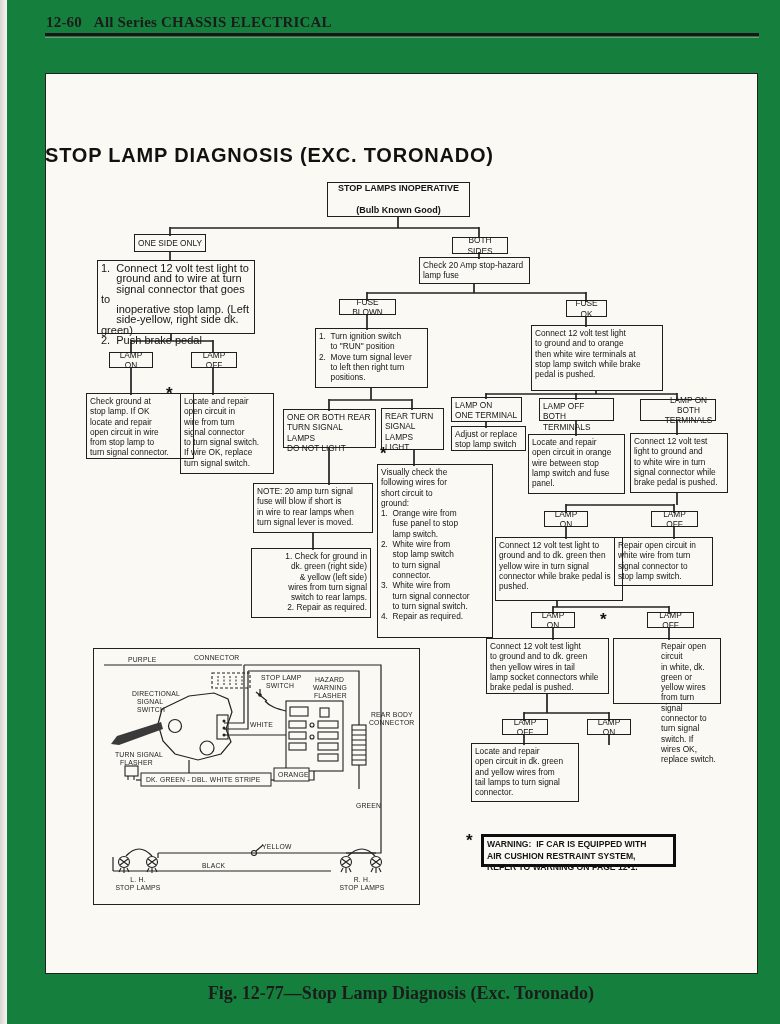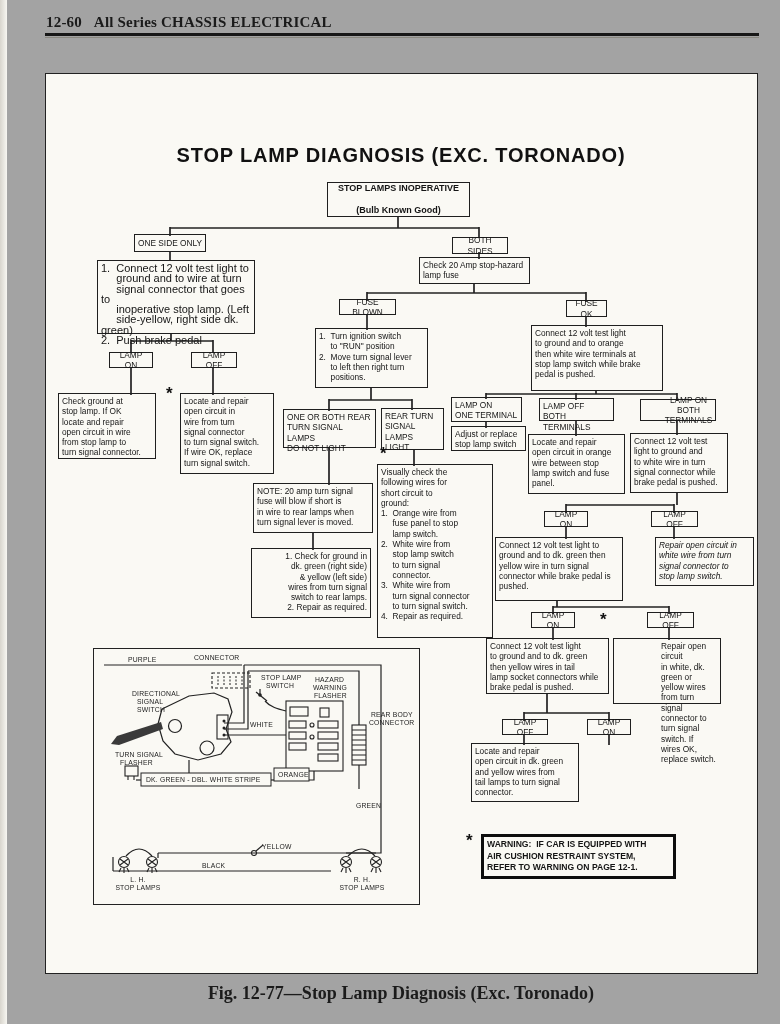--- a/index.html
+++ b/index.html
@@ -1,26 +1,26 @@
 <!DOCTYPE html>
 <html><head>
 <meta charset="utf-8">
 <style>
   html,body { margin:0; padding:0; background:#e8e6e0; }
-  .page { position:relative; width:780px; height:1024px; background:#a3a3a3;
+  .page { position:relative; width:780px; height:1024px; background:#15803d;
           font-family:"Liberation Sans", sans-serif; color:#1b1b1b; overflow:hidden; }
   .gutter { position:absolute; left:0; top:0; width:7px; height:1024px;
             background:linear-gradient(90deg,#d8d5cd,#f7f6f1); }
   .hdr { position:absolute; top:14px; left:46px; font-family:"Liberation Serif", serif;
          font-weight:bold; font-size:15px; letter-spacing:0.2px; }
   .hdr-rule { position:absolute; top:33px; left:45px; width:714px; height:3px; background:#171717; }
   .hdr-rule2 { position:absolute; top:37px; left:45px; width:714px; height:1px; background:#8a8880; }
   .figframe { position:absolute; left:45px; top:73px; width:711px; height:899px;
               border:1.5px solid #222; background:#faf9f4; }
-  .figtitle { position:absolute; left:45px; top:144px; width:712px; text-align:center;
+  .figtitle { position:absolute; left:45px; top:144px; width:712px; text-align:left;
               font-size:20px; font-weight:bold; letter-spacing:0.8px; color:#111; }
   .nbox { position:absolute; border:1.4px solid #1f1f1f; padding:2px 3px;
           font-size:8.3px; line-height:10.3px; white-space:pre-line; color:#151515;
           box-sizing:border-box; }
   .ctr { display:flex; align-items:center; justify-content:center; text-align:center; }
   .rootbox { font-size:9px; font-weight:bold; line-height:11px; }
   .thick { border:3.5px solid #0d0d0d; font-weight:bold; line-height:11.5px; font-size:8.6px; }
   .ast { position:absolute; font-size:17px; font-weight:bold; color:#111; }
   .caption { position:absolute; top:983px; left:45px; width:712px; text-align:center;
              font-family:"Liberation Serif", serif; font-weight:bold; font-size:18px; }
@@ -109,21 +109,21 @@
   <div class="nbox" style="left:97px;top:260px;width:158px;height:74px;font-size:11px;">1.&nbsp; Connect 12 volt test light to
 &nbsp;&nbsp;&nbsp;&nbsp; ground and to wire at turn
 &nbsp;&nbsp;&nbsp;&nbsp; signal connector that goes to
 &nbsp;&nbsp;&nbsp;&nbsp; inoperative stop lamp. (Left
 &nbsp;&nbsp;&nbsp;&nbsp; side-yellow, right side dk. green)
 2.&nbsp; Push brake pedal</div>
 
   <div class="nbox ctr" style="left:109px;top:352px;width:44px;height:16px;">LAMP ON</div>
   <div class="nbox ctr" style="left:191px;top:352px;width:46px;height:16px;">LAMP OFF</div>
 
-  <div class="nbox" style="left:58px;top:393px;width:98px;height:66px;">Check ground at
+  <div class="nbox" style="left:86px;top:393px;width:108px;height:66px;">Check ground at
 stop lamp. If OK
 locate and repair
 open circuit in wire
 from stop lamp to
 turn signal connector.</div>
   <div class="ast" style="left:166px;top:384px;">*</div>
   <div class="nbox" style="left:180px;top:393px;width:94px;height:81px;">Locate and repair
 open circuit in
 wire from turn
 signal connector
@@ -201,21 +201,21 @@
 signal connector while
 brake pedal is pushed.</div>
 
   <div class="nbox ctr" style="left:544px;top:511px;width:44px;height:16px;">LAMP ON</div>
   <div class="nbox ctr" style="left:651px;top:511px;width:47px;height:16px;">LAMP OFF</div>
   <div class="nbox" style="left:495px;top:537px;width:128px;height:64px;">Connect 12 volt test light to
 ground and to dk. green then
 yellow wire in turn signal
 connector while brake pedal is
 pushed.</div>
-  <div class="nbox" style="left:655px;top:537px;width:99px;height:49px;font-style:italic;">Repair open circuit in
+  <div class="nbox" style="left:614px;top:537px;width:99px;height:49px;">Repair open circuit in
 white wire from turn
 signal connector to
 stop lamp switch.</div>
 
   <div class="nbox ctr" style="left:531px;top:612px;width:44px;height:16px;">LAMP ON</div>
   <div class="ast" style="left:600px;top:610px;">*</div>
   <div class="nbox ctr" style="left:647px;top:612px;width:47px;height:16px;">LAMP OFF</div>
   <div class="nbox" style="left:486px;top:638px;width:123px;height:56px;">Connect 12 volt test light
 to ground and to dk. green
 then yellow wires in tail
@@ -230,21 +230,21 @@
 
   <div class="nbox ctr" style="left:502px;top:719px;width:46px;height:16px;">LAMP OFF</div>
   <div class="nbox ctr" style="left:587px;top:719px;width:44px;height:16px;">LAMP ON</div>
   <div class="nbox" style="left:471px;top:743px;width:108px;height:59px;">Locate and repair
 open circuit in dk. green
 and yellow wires from
 tail lamps to turn signal
 connector.</div>
 
   <div class="ast" style="left:466px;top:831px;">*</div>
-  <div class="nbox thick" style="left:481px;top:834px;width:195px;height:45px;">WARNING:&nbsp; IF CAR IS EQUIPPED WITH
+  <div class="nbox thick" style="left:481px;top:834px;width:195px;height:33px;">WARNING:&nbsp; IF CAR IS EQUIPPED WITH
 AIR CUSHION RESTRAINT SYSTEM,
 REFER TO WARNING ON PAGE 12-1.</div>
 
   <div class="wiring">
     <svg width="325" height="255" viewBox="0 0 325 255">
 
       <g stroke="#222" stroke-width="1.2" fill="none">
         <path d="M10,16 H148"></path>
         <path d="M150,16 H287 V199"></path>
         <path d="M154,22 H265 V76"></path>

